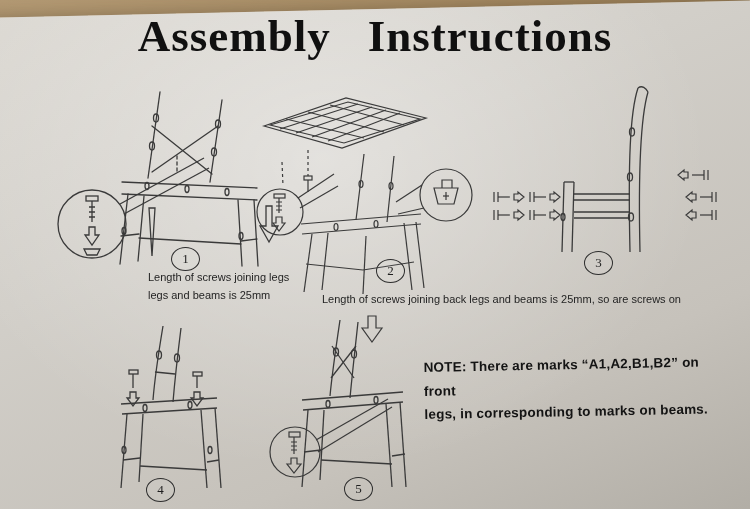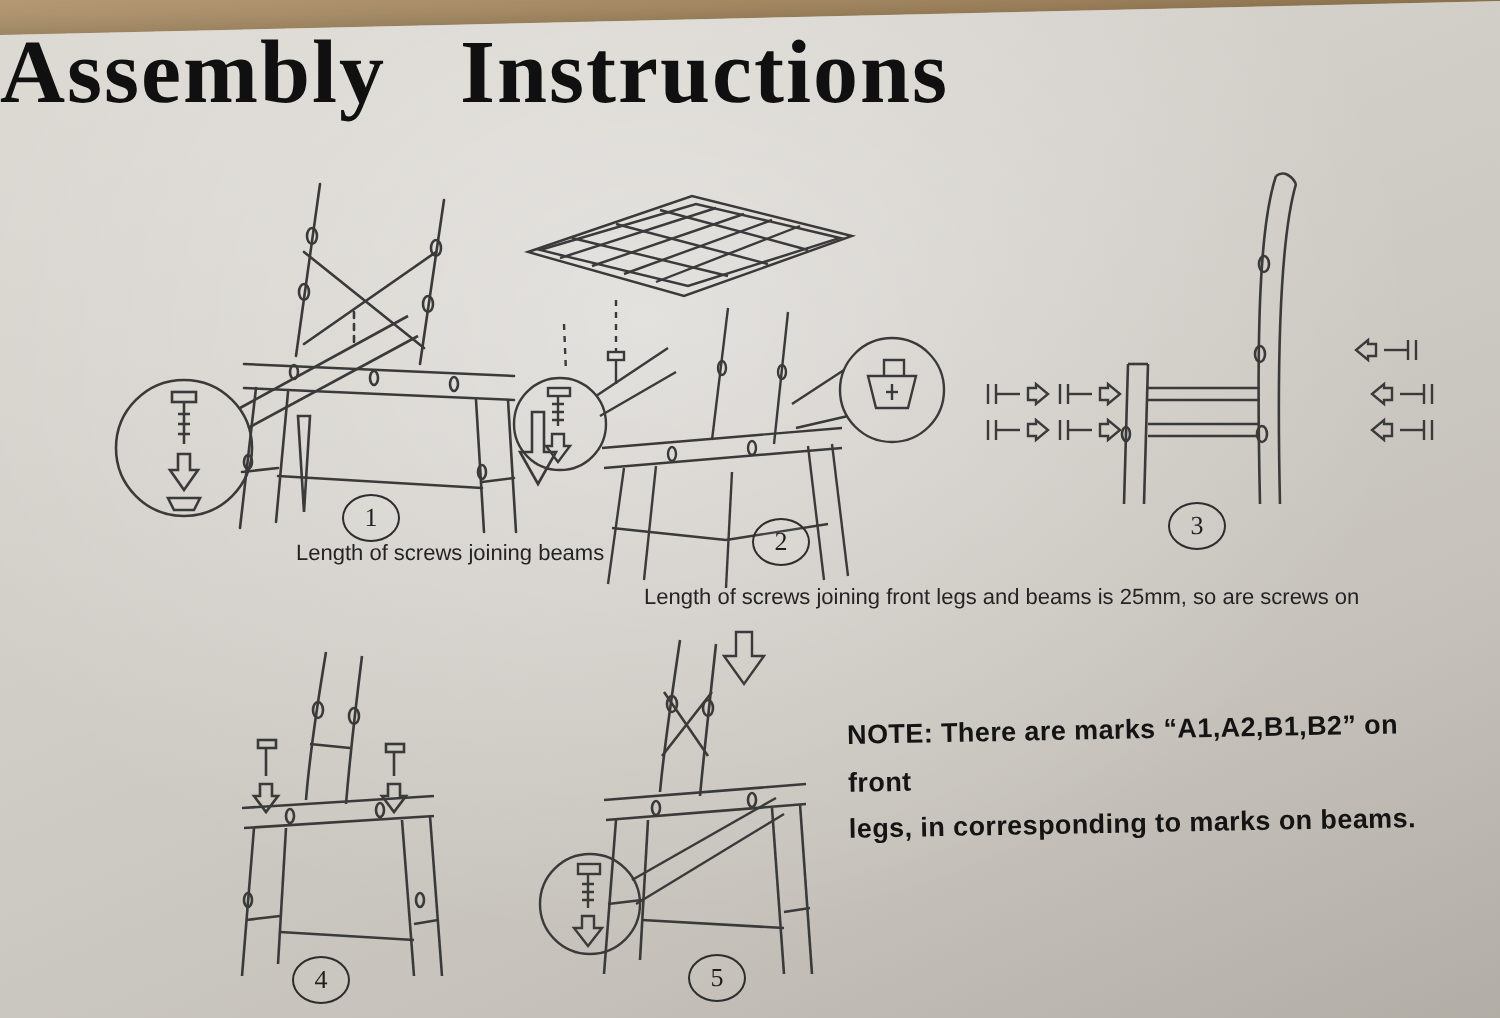--- a/index.html
+++ b/index.html
@@ -6,21 +6,21 @@
   .stage{position:relative;width:750px;height:509px;overflow:hidden;
     background:linear-gradient(115deg,#b49a74 0%,#a68a62 55%,#8f7650 100%);
     font-family:"Liberation Sans",sans-serif;}
   .paper{position:absolute;left:-22px;top:18px;width:812px;height:528px;
     transform:rotate(-1.3deg);transform-origin:0 0;
     background:
       radial-gradient(ellipse at 42% 28%, rgba(255,255,255,.38), rgba(255,255,255,0) 58%),
       linear-gradient(158deg,#dcd9d3 0%,#d2cfc9 35%,#c6c2bb 70%,#aeaaa2 100%);
     box-shadow:0 4px 22px rgba(40,30,15,.45);}
   .content{position:absolute;inset:0;color:#1d1d1d;}
-  .title{position:absolute;left:0;top:10px;width:100%;margin:0;text-align:left;
+  .title{position:absolute;left:0;top:10px;width:100%;margin:0;text-align:center;
     font-family:"Liberation Serif",serif;font-size:45px;font-weight:600;
     letter-spacing:1px;word-spacing:.55em;color:#101010;}
   svg.diagram{position:absolute;overflow:visible;}
   .stepnum{position:absolute;width:27px;height:22px;border:1.5px solid #2d2d2d;
     border-radius:50%;text-align:center;font-size:13px;line-height:21px;color:#1f1f1f;
     font-family:"Liberation Serif",serif;background:rgba(255,255,255,.05);}
   .caption{position:absolute;font-size:11px;line-height:1.6;color:#242424;white-space:nowrap;}
   .caption .indent{padding-left:15px;}
   .note{position:absolute;left:424px;top:353px;width:306px;font-weight:bold;
     font-size:13.5px;line-height:1.75;color:#141414;transform:rotate(-1.1deg);
@@ -248,24 +248,25 @@
       </g>
     </svg>
 
     <div class="stepnum" style="left:171px;top:247px;">1</div>
     <div class="stepnum" style="left:376px;top:259px;">2</div>
     <div class="stepnum" style="left:584px;top:251px;">3</div>
     <div class="stepnum" style="left:146px;top:478px;">4</div>
     <div class="stepnum" style="left:344px;top:477px;">5</div>
 
     <div class="caption" style="left:148px;top:269px;">
-      <div>Length of screws joining beams</div>
+      <div>Length of screws joining legs</div>
+      <div>legs and beams is 25mm</div>
     </div>
     <div class="caption" style="left:322px;top:291px;">
-      <div>Length of screws joining front legs and beams is 25mm, so are screws on</div>
+      <div>Length of screws joining back legs and beams is 25mm, so are screws on</div>
     </div>
 
     <div class="note">
       <div>NOTE: There are marks “A1,A2,B1,B2” on front</div>
       <div>legs, in corresponding to marks on beams.</div>
     </div>
 
   </div>
 </div>
 

